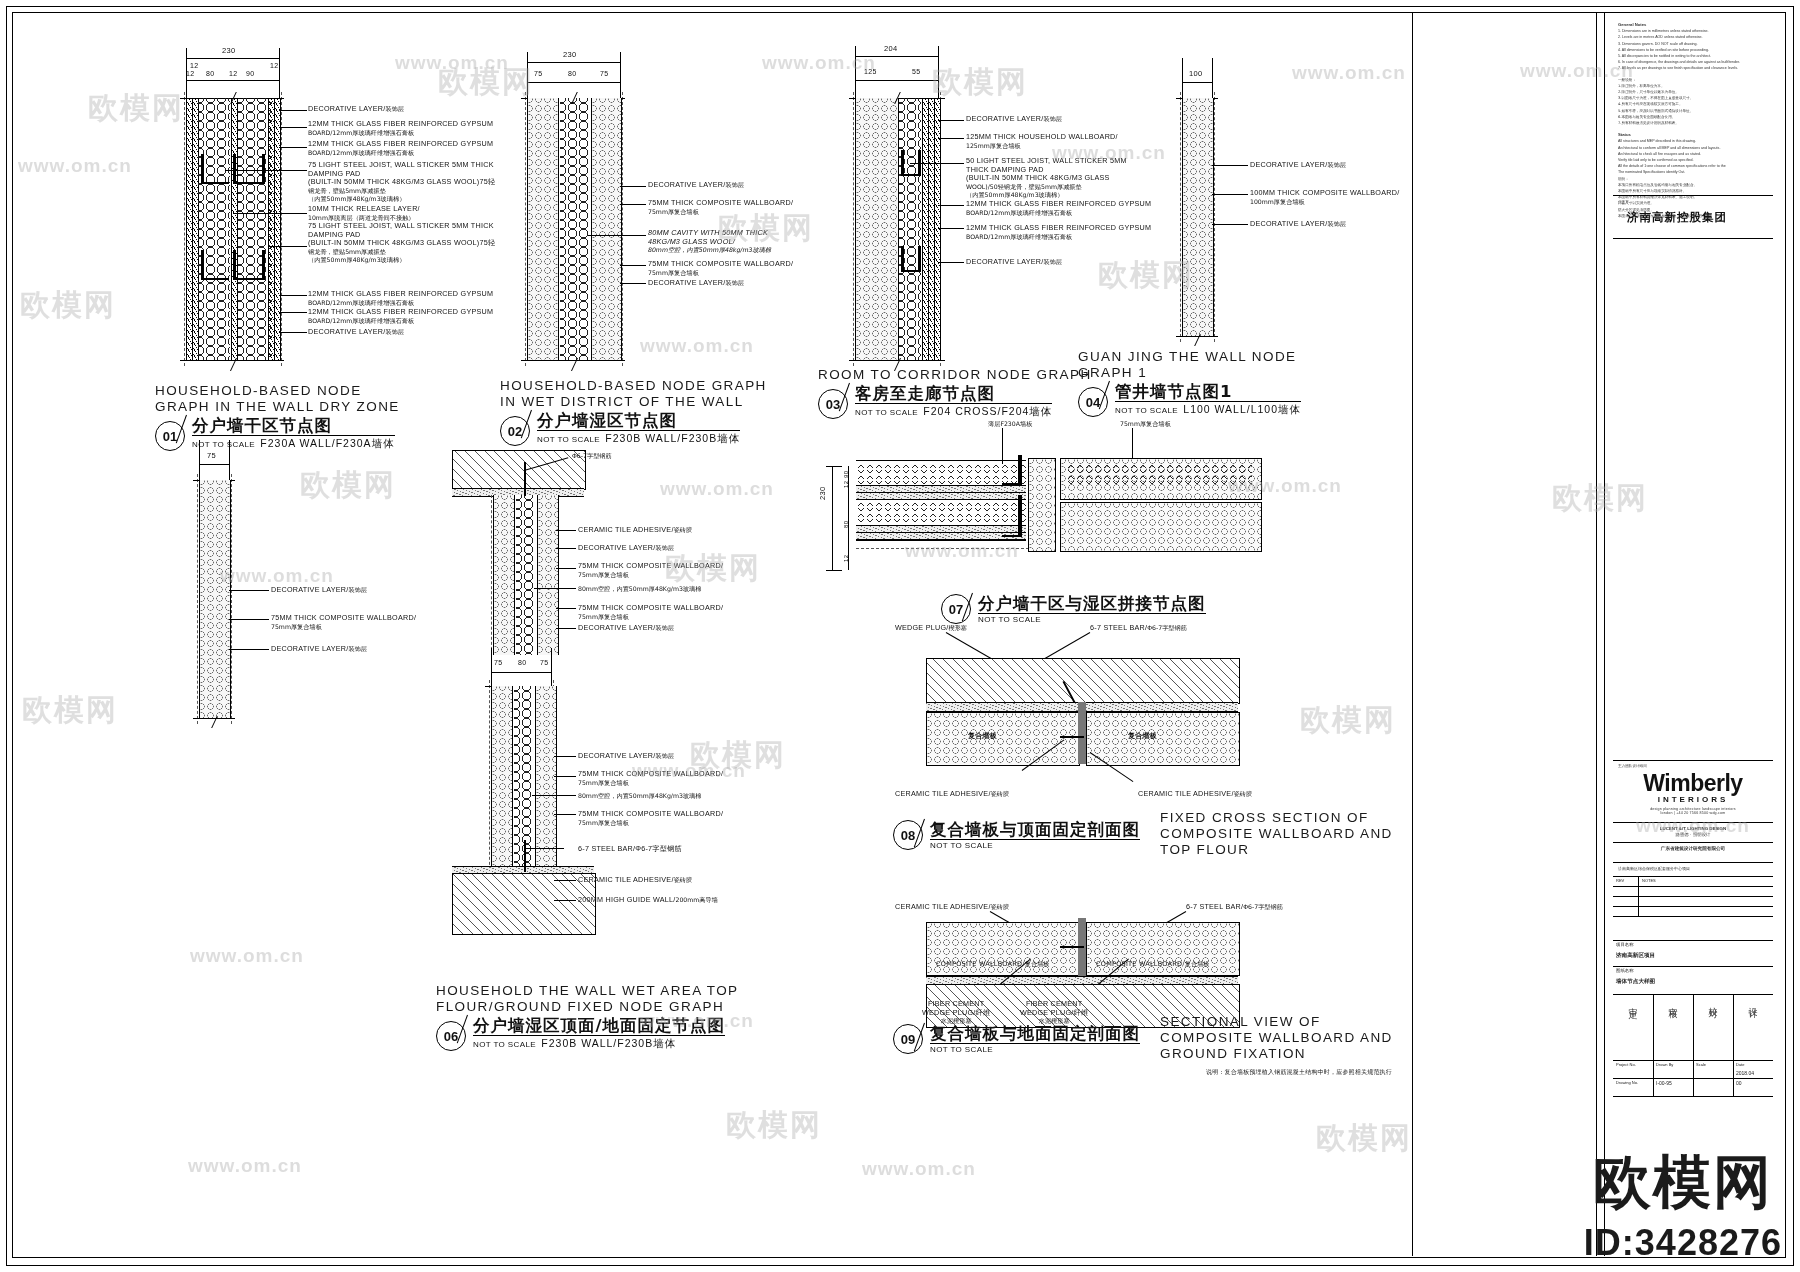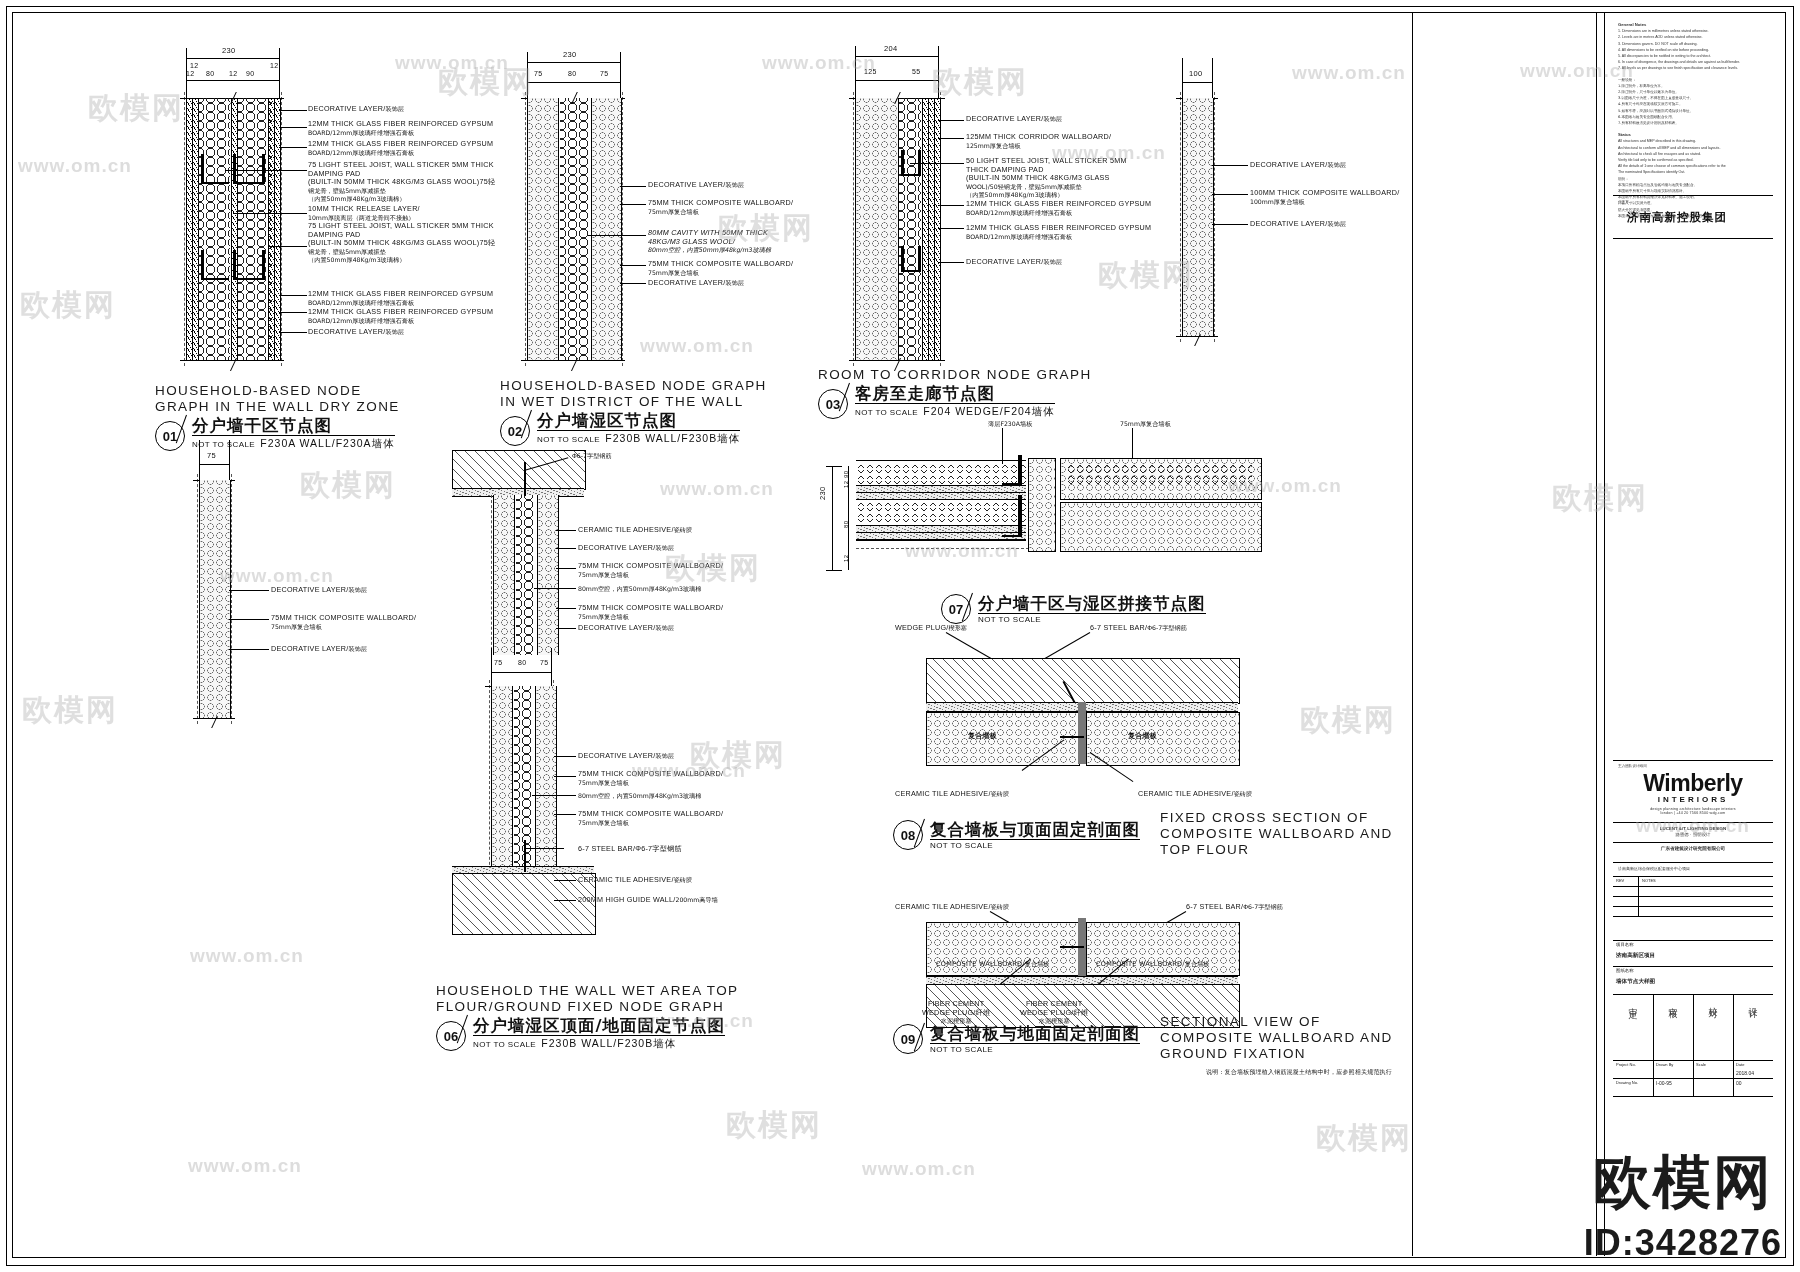--- a/index.html
+++ b/index.html
@@ -320,21 +320,21 @@
     <div class="ldr" style="left:910px;top:163px;width:54px;"></div>
     <div class="ldr" style="left:938px;top:205px;width:26px;"></div>
     <div class="ldr" style="left:938px;top:228px;width:26px;"></div>
     <div class="ldr" style="left:938px;top:262px;width:26px;"></div>
   </div>
 
   <div class="lead" style="left:966px;top:115px;">
     <span>DECORATIVE LAYER/</span><span class="c cn">装饰层</span>
   </div>
   <div class="lead" style="left:966px;top:133px;">
-    <div>125MM THICK CORRIDOR WALLBOARD/</div>
+    <div>125MM THICK HOUSEHOLD WALLBOARD/</div>
       <div class="c cn">125mm厚复合墙板</div>
   </div>
   <div class="lead" style="left:966px;top:157px;">
     <div>50 LIGHT STEEL JOIST, WALL STICKER 5MM</div>
       <div>THICK DAMPING PAD</div>
     <div>(BUILT-IN 50MM THICK 48KG/M3 GLASS</div>
       <div class="c cn">WOOL)/50轻钢龙骨，壁贴5mm厚减振垫</div>
     <div class="c cn">（内置50mm厚48Kg/m3玻璃棉）</div>
   </div>
   <div class="lead" style="left:966px;top:200px;">
@@ -349,21 +349,21 @@
     <span>DECORATIVE LAYER/</span><span class="c cn">装饰层</span>
   </div>
 
   <div class="det-title" style="left:818px;top:367px;">
     <div class="ten en">ROOM TO CORRIDOR NODE GRAPH</div>
     <div class="tagrow">
       <div class="tagcircle">03</div>
       <div class="tagtxt">
         <div class="tcn cn">客房至走廊节点图</div>
         <div class="tscale en">
-          <span>NOT TO SCALE</span>&nbsp;&nbsp;<span class="big">F204  WEDGE/F204墙体</span>
+          <span>NOT TO SCALE</span>&nbsp;&nbsp;<span class="big">F204  CROSS/F204墙体</span>
         </div>
       </div>
     </div>
   </div>
 
   <div>
     <div class="dimext" style="left:1182px;top:58px;height:42px;"></div>
     <div class="dimext" style="left:1212px;top:58px;height:42px;"></div>
     <div class="dimline" style="left:1182px;top:82px;width:30px;"></div>
     <div class="dimtxt" style="left:1189px;top:69px;">100</div>
@@ -384,20 +384,33 @@
     <span>DECORATIVE LAYER/</span><span class="c cn">装饰层</span>
   </div>
   <div class="lead" style="left:1250px;top:189px;">
     <div>100MM THICK COMPOSITE WALLBOARD/</div>
       <div class="c cn">100mm厚复合墙板</div>
   </div>
   <div class="lead" style="left:1250px;top:220px;">
     <span>DECORATIVE LAYER/</span><span class="c cn">装饰层</span>
   </div>
 
+  <div class="det-title" style="left:1078px;top:349px;">
+    <div class="ten en">GUAN JING THE WALL NODE</div>
+    <div class="ten en">GRAPH 1</div>
+    <div class="tagrow">
+      <div class="tagcircle">04</div>
+      <div class="tagtxt">
+        <div class="tcn cn">管井墙节点图1</div>
+        <div class="tscale en">
+          <span>NOT TO SCALE</span>&nbsp;&nbsp;<span class="big">L100  WALL/L100墙体</span>
+        </div>
+      </div>
+    </div>
+  </div>
 
   <div>
     <div class="dimext" style="left:199px;top:440px;height:42px;"></div>
     <div class="dimext" style="left:229px;top:440px;height:42px;"></div>
     <div class="dimline" style="left:199px;top:464px;width:30px;"></div>
     <div class="dimtxt" style="left:207px;top:451px;">75</div>
 
     <div class="dash-v" style="left:197px;top:474px;height:250px;"></div>
     <div class="dash-v" style="left:231px;top:474px;height:250px;"></div>
     <div class="ln hline" style="left:193px;top:480px;width:42px;"></div>

